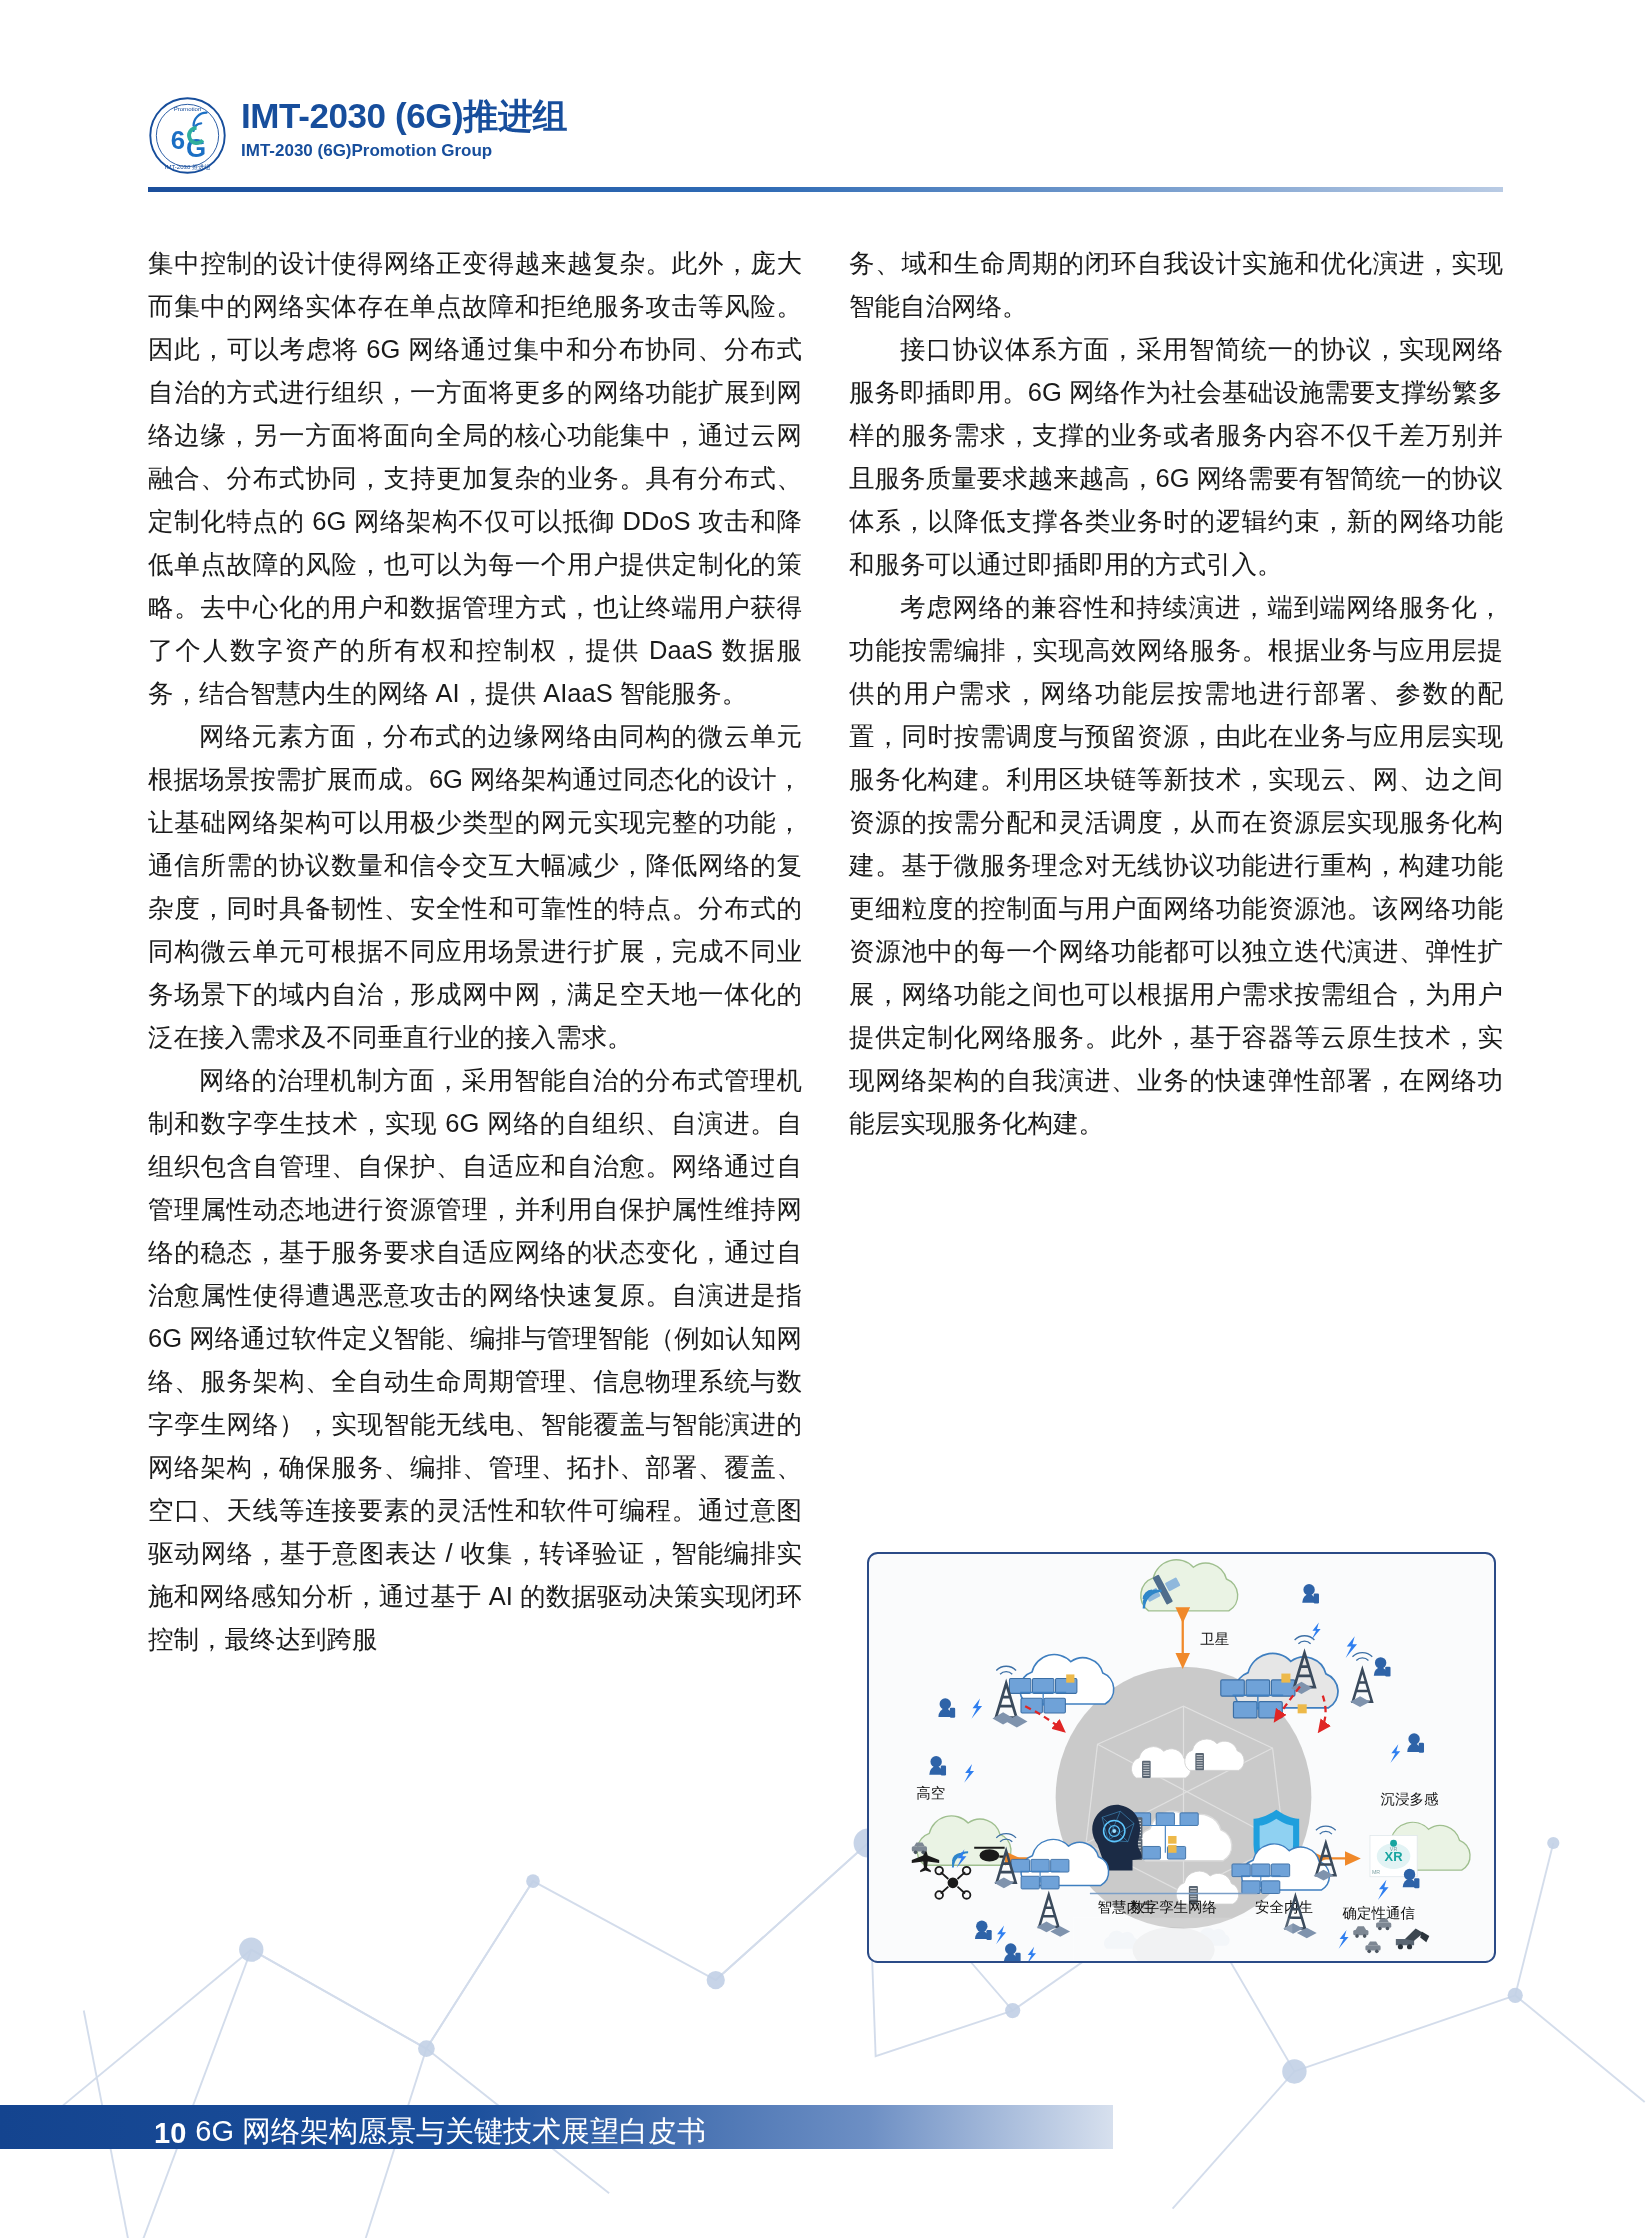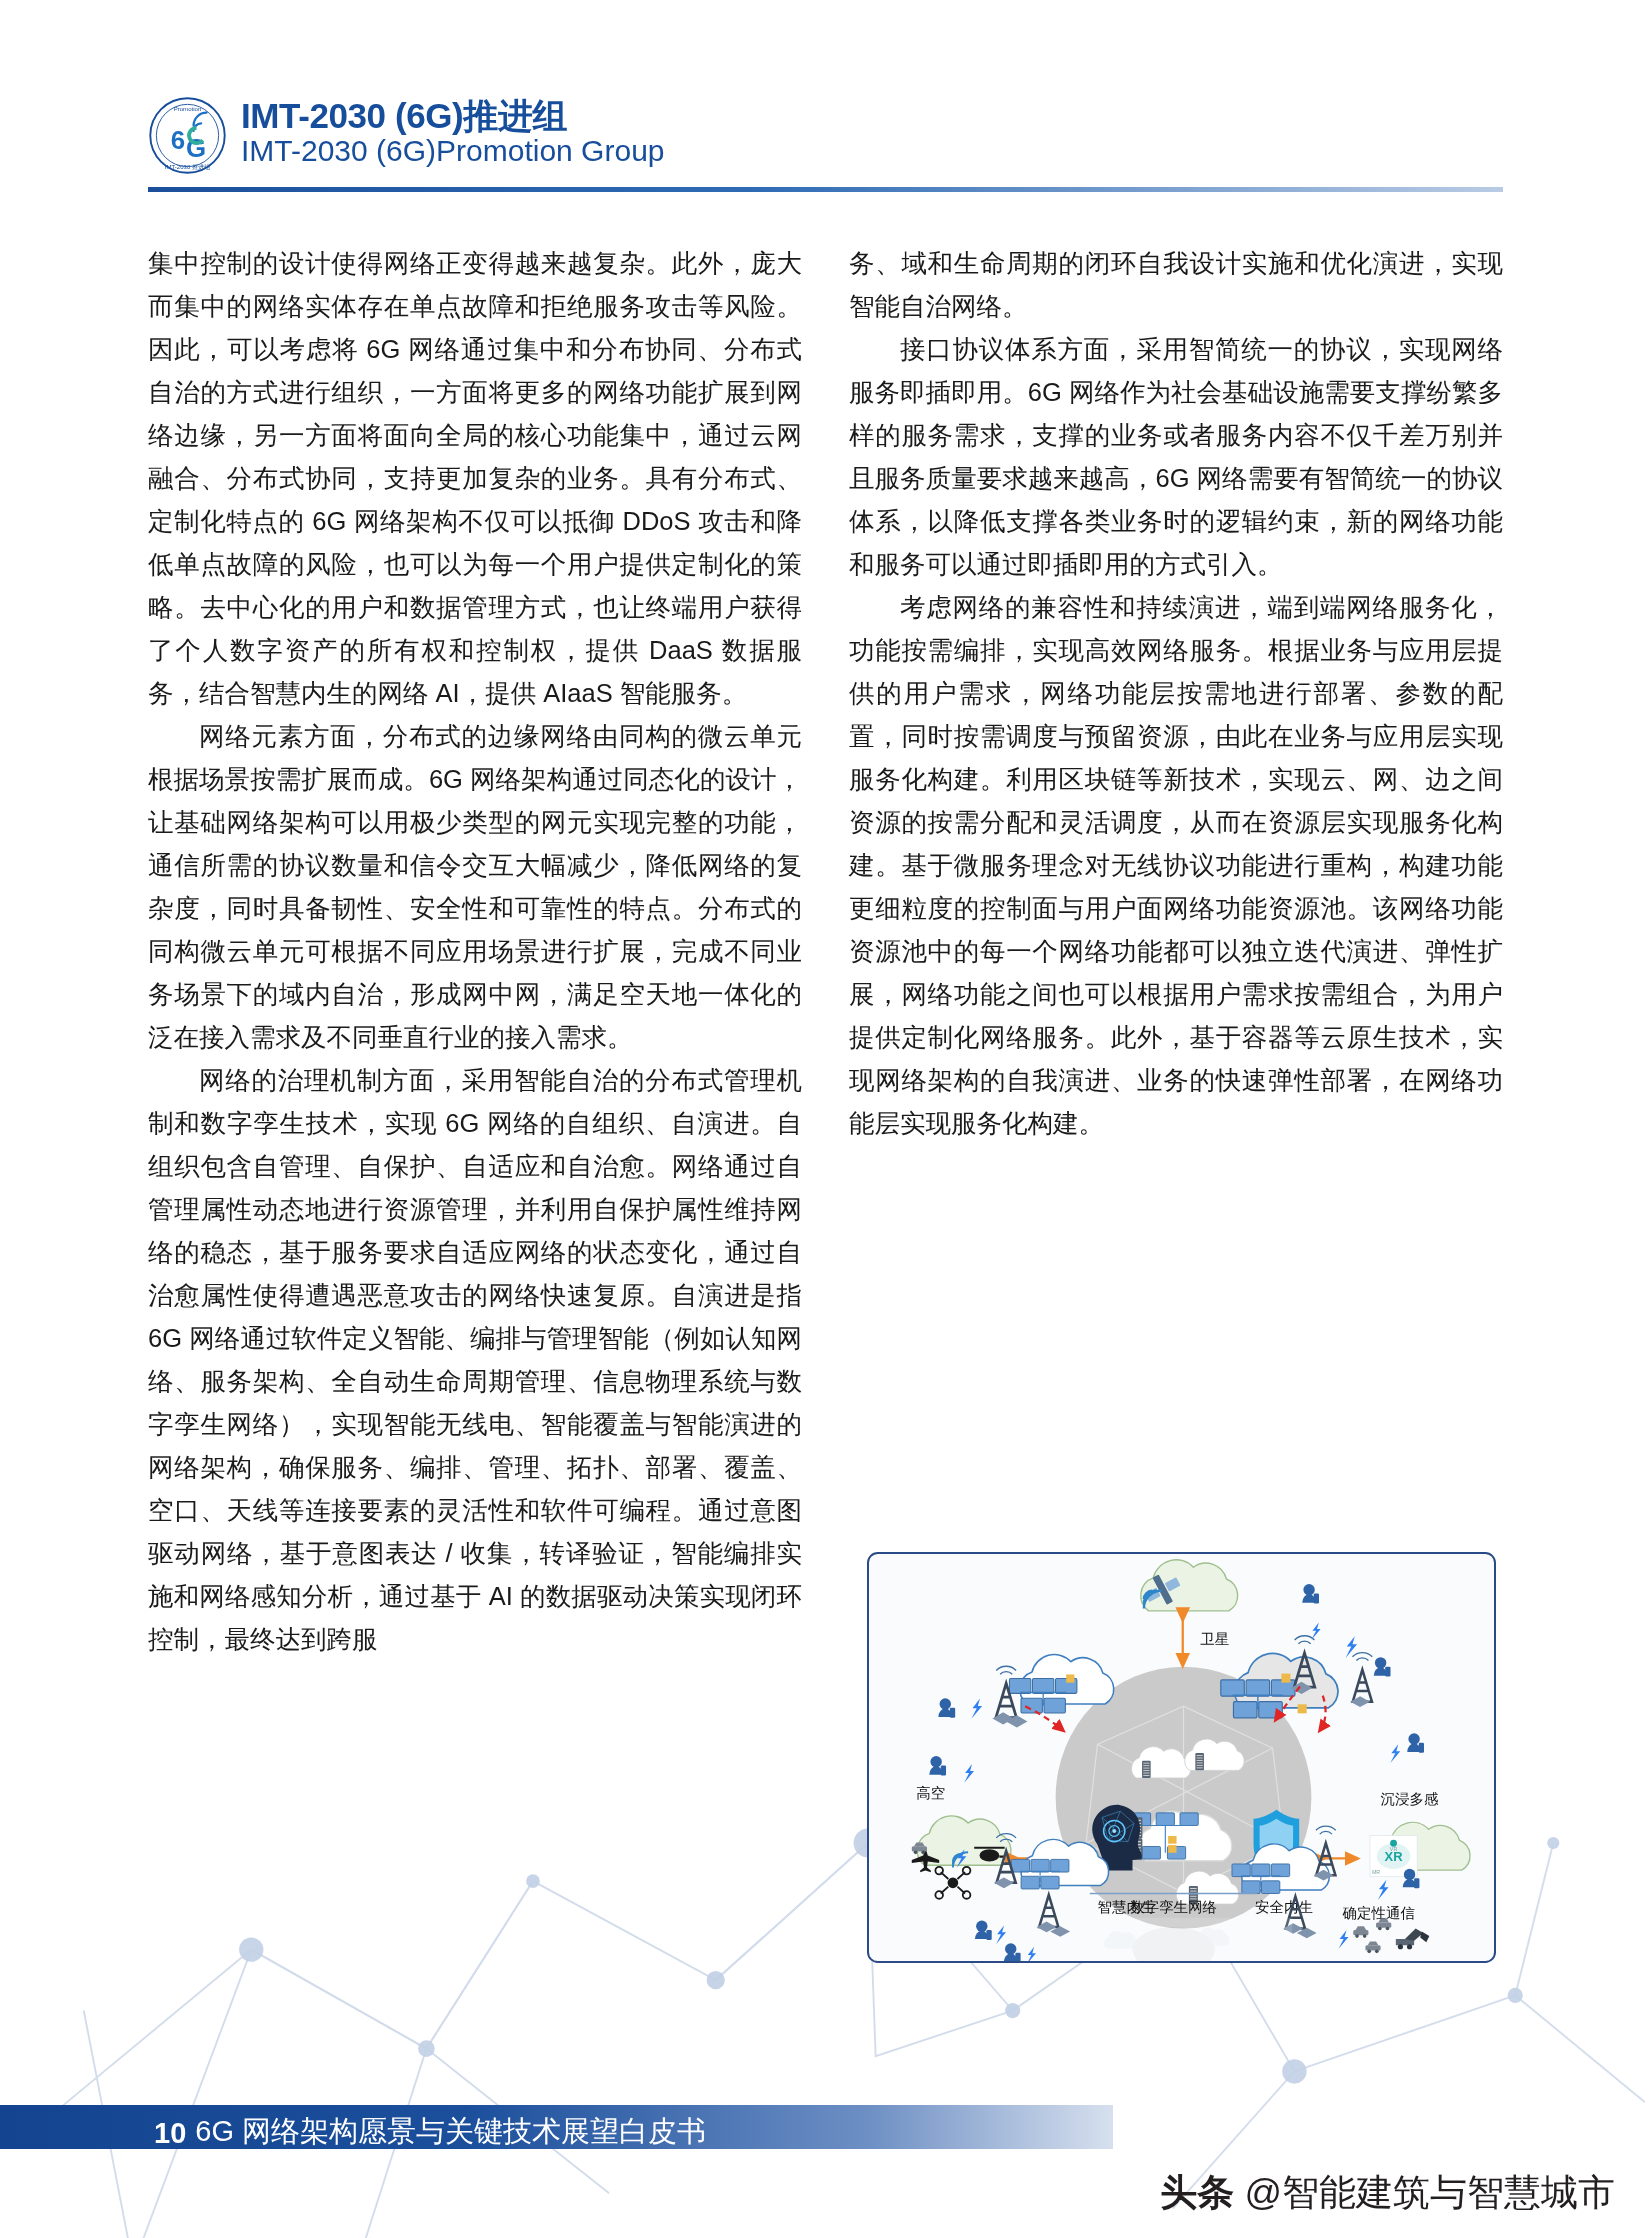--- a/index.html
+++ b/index.html
@@ -14,21 +14,21 @@
   
   .mesh { position: absolute; left: 0; top: 0; width: 1650px; height: 2239px;
           pointer-events: none; z-index: 0; }
 
   
   .header { position: absolute; left: 148px; top: 90px; width: 1355px; height: 91px; z-index: 3; }
   .logo-mark { position: absolute; left: 0; top: 6.1px; width: 79px; height: 79px; }
   .logo-text { position: absolute; left: 93px; top: 4.6px; }
   .logo-title { font-size: 35px; font-weight: bold; color: #174e9c; letter-spacing: -0.4px;
                 line-height: 41px; white-space: nowrap; }
-  .logo-sub { font-size: 30px; font-weight: normal; color: #174e9c; line-height: 27.4px;
+  .logo-sub { font-size: 17px; font-weight: bold; color: #174e9c; line-height: 27.4px;
               white-space: nowrap; margin-top: 1.5px; }
   .header-rule { position: absolute; left: 148px; top: 187px; width: 1355px; height: 5.3px;
                  background: linear-gradient(90deg, #1b4f9c 0%, #2f6bb5 45%, #b9cbe4 100%);
                  z-index: 3; }
 
   
   .columns { position: absolute; left: 148px; top: 242px; width: 1355px; z-index: 2;
              display: flex; gap: 47px; }
   .col { width: 654px; }
 
@@ -507,19 +507,15 @@
       </g>
     </svg>
   </div>
 
 
   <div class="footer-bar"></div>
   <div class="footer-text">
     <span class="footer-num">10</span><span class="footer-title">6G 网络架构愿景与关键技术展望白皮书</span>
   </div>
 
-  <div class="watermark">
-    <span class="wm-badge">头条</span>
-    <span>@智能建筑与智慧城市</span>
-  </div>
 
 </div>
 
 
 </body></html>

